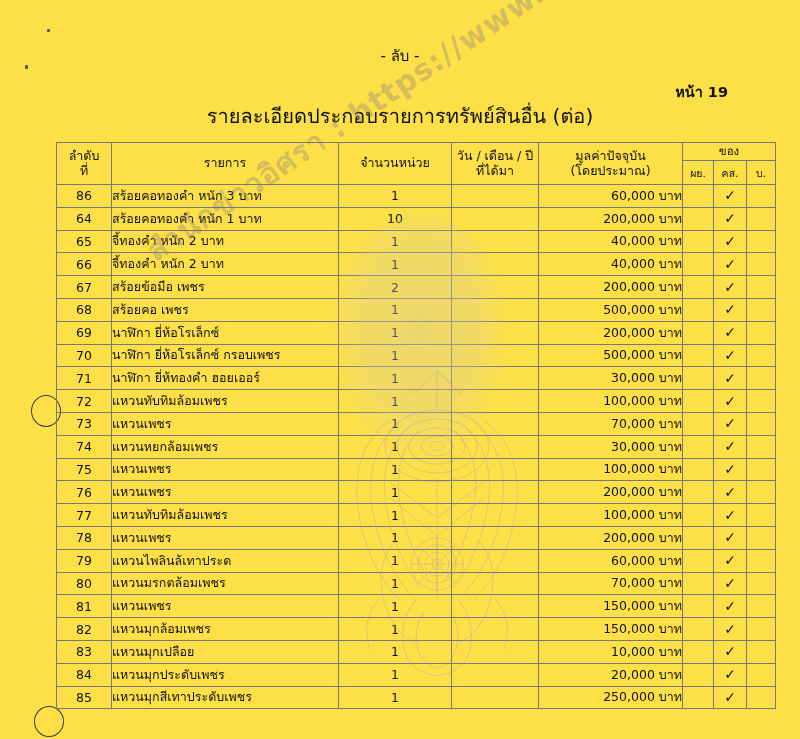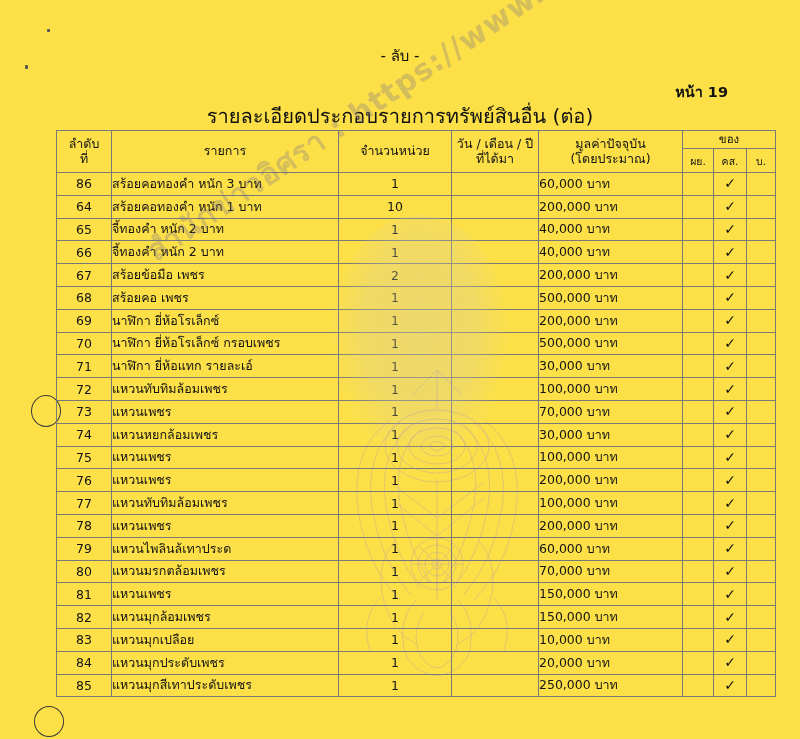--- a/index.html
+++ b/index.html
@@ -107,21 +107,21 @@
     width: 800px;
     text-align: center;
     font-size: 20px;
     color: #111;
   }
 
   
   #asset-table {
     position: absolute;
     left: 56px;
-    top: 130px;
+    top: 142px;
     width: 719px;
     border-collapse: collapse;
     table-layout: fixed;
     z-index: 2;
     background: transparent;
   }
   #asset-table th,
   #asset-table td {
     border: 1px solid #787878;
     font-weight: normal;
@@ -146,21 +146,21 @@
     font-size: 10.5px;
   }
   #asset-table tbody td {
     height: 21.8px;
     vertical-align: middle;
   }
   td.c-no      { text-align: center; font-size: 13px; }
   td.c-item    { text-align: left; padding-left: 9px; font-size: 12.5px; }
   td.c-qty     { text-align: center; font-size: 12px; }
   td.c-date    { text-align: center; }
-  td.c-value   { text-align: left; padding-right: 26px; font-size: 12.5px; }
+  td.c-value   { text-align: right; padding-right: 26px; font-size: 12.5px; }
   td.c-own     { text-align: center; }
   .checkmark {
     font-size: 14px;
     font-weight: 700;
     line-height: 1;
     color: #111;
   }
 
   
   .footnote {
@@ -303,21 +303,21 @@
           <td class="c-item">นาฬิกา ยี่ห้อโรเล็กซ์ กรอบเพชร</td>
           <td class="c-qty">1</td>
           <td class="c-date"></td>
           <td class="c-value">500,000 บาท</td>
           <td class="c-own"></td>
           <td class="c-own"><span class="checkmark">✓</span></td>
           <td class="c-own"></td>
         </tr>
         <tr>
           <td class="c-no">71</td>
-          <td class="c-item">นาฬิกา ยี่ห้อแทก รายละเอ์</td>
+          <td class="c-item">นาฬิกา ยี่ห้ทองคำ ฮอยเออร์</td>
           <td class="c-qty">1</td>
           <td class="c-date"></td>
           <td class="c-value">30,000 บาท</td>
           <td class="c-own"></td>
           <td class="c-own"><span class="checkmark">✓</span></td>
           <td class="c-own"></td>
         </tr>
         <tr>
           <td class="c-no">72</td>
           <td class="c-item">แหวนทับทิมล้อมเพชร</td>

